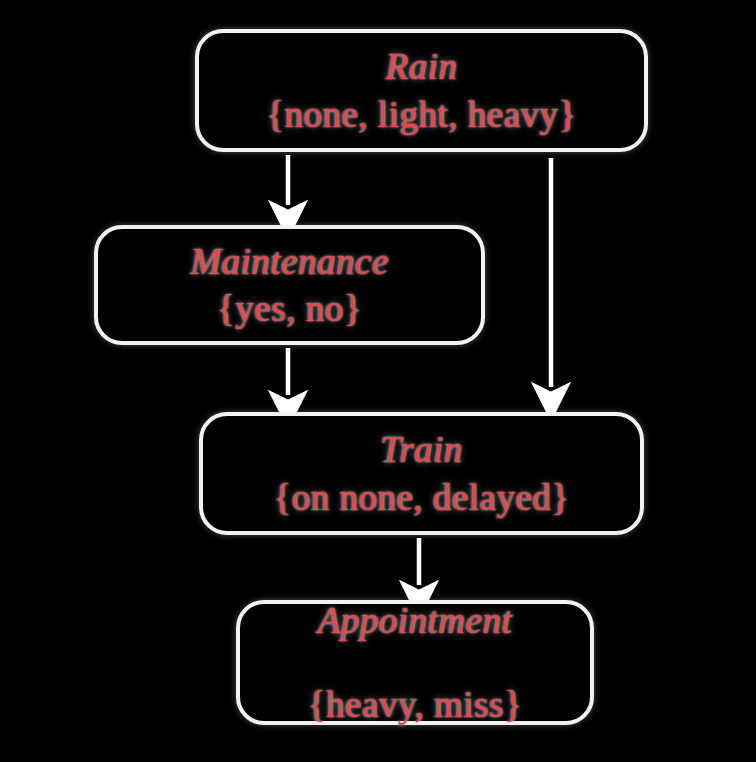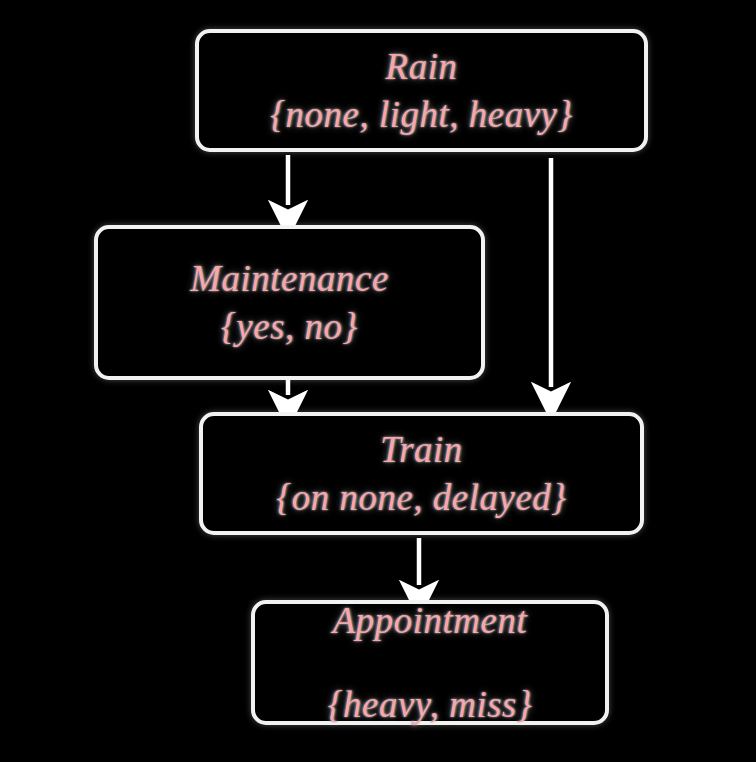--- a/index.html
+++ b/index.html
@@ -25,54 +25,53 @@
     left: 0;
     top: 0;
     width: 756px;
     height: 762px;
     pointer-events: none;
   }
   .node {
     position: absolute;
     box-sizing: border-box;
     border: 4px solid #f2f2f0;
-    border-radius: 15px;
+    border-radius: 28px;
     background: #000000;
     display: flex;
     flex-direction: column;
     align-items: center;
     justify-content: center;
-    color: #fca5a5;
+    color: #ef4444;
     text-align: center;
     line-height: 1.12;
     box-shadow: 0 0 6px rgba(255,255,255,0.30);
   }
   .node-title {
     font-style: italic;
     font-size: 37px;
     letter-spacing: 0.5px;
     text-shadow: -1px 0 2px rgba(120,160,230,0.75),
                   1px 0 2px rgba(235,190,140,0.70),
                   0 0 7px rgba(255,255,255,0.45);
   }
   .node-states {
-    font-style: italic;
     font-size: 37px;
     letter-spacing: 0.5px;
     margin-top: 6px;
     text-shadow: -1px 0 2px rgba(120,160,230,0.75),
                   1px 0 2px rgba(235,190,140,0.70),
                   0 0 7px rgba(255,255,255,0.45);
   }
 
   
   #node-rain        { left: 195px; top:  29px; width: 453px; height: 123px; }
-  #node-maintenance { left:  94px; top: 225px; width: 391px; height: 155px; }
+  #node-maintenance { left:  94px; top: 225px; width: 391px; height: 120px; }
   #node-train       { left: 199px; top: 412px; width: 445px; height: 123px; }
-  #node-appointment { left: 251px; top: 600px; width: 358px; height: 125px; gap: 37px; }
+  #node-appointment { left: 236px; top: 600px; width: 358px; height: 125px; gap: 37px; }
 </style>
 </head>
 <body>
 
 <div id="canvas">
 
   <svg id="edge-layer" viewBox="0 0 756 762">
     <defs>
       <marker id="arrowhead" markerWidth="9" markerHeight="9" refX="1.2" refY="4.5" orient="auto" markerUnits="strokeWidth">
         <path d="M0,0 L9,4.5 L0,9 L2.2,4.5 Z" fill="#ffffff"></path>

